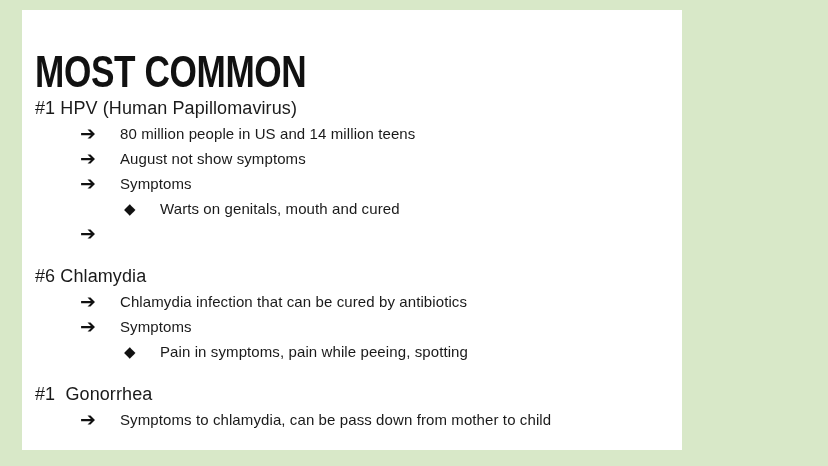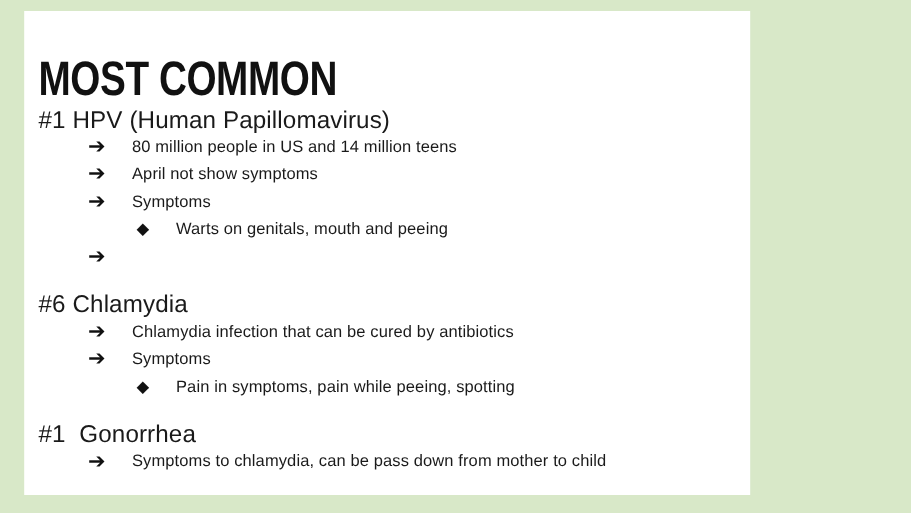--- a/index.html
+++ b/index.html
@@ -52,21 +52,21 @@
   .section {
     margin: 0;
     padding: 0;
   }
   .section + .section {
     margin-top: 18px;
   }
   .section-heading {
     margin: 0;
     padding: 0;
-    font-size: 22px;
+    font-size: 18px;
     line-height: 25px;
     font-weight: 400;
     white-space: pre;
   }
   .bullet-list {
     list-style: none;
     margin: 0;
     padding: 0;
   }
   .bullet-row {
@@ -106,29 +106,29 @@
     <div id="slide-body">
         <div class="section">
           <p class="section-heading">#1 HPV (Human Papillomavirus)</p>
           <ul class="bullet-list">
             <li class="bullet-row lvl1">
               <span class="bullet-mark">➔</span>
               <span class="bullet-text">80 million people in US and 14 million teens</span>
             </li>
             <li class="bullet-row lvl1">
               <span class="bullet-mark">➔</span>
-              <span class="bullet-text">April not show symptoms</span>
+              <span class="bullet-text">August not show symptoms</span>
             </li>
             <li class="bullet-row lvl1">
               <span class="bullet-mark">➔</span>
               <span class="bullet-text">Symptoms</span>
             </li>
             <li class="bullet-row lvl2">
               <span class="bullet-mark">◆</span>
-              <span class="bullet-text">Warts on genitals, mouth and peeing</span>
+              <span class="bullet-text">Warts on genitals, mouth and cured</span>
             </li>
             <li class="bullet-row lvl1">
               <span class="bullet-mark">➔</span>
             </li>
           </ul>
         </div>
         <div class="section">
           <p class="section-heading">#6 Chlamydia</p>
           <ul class="bullet-list">
             <li class="bullet-row lvl1">

